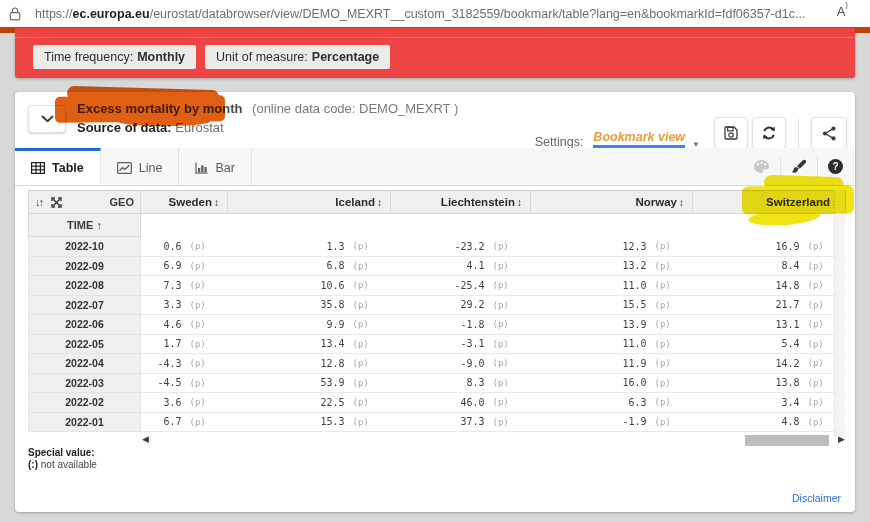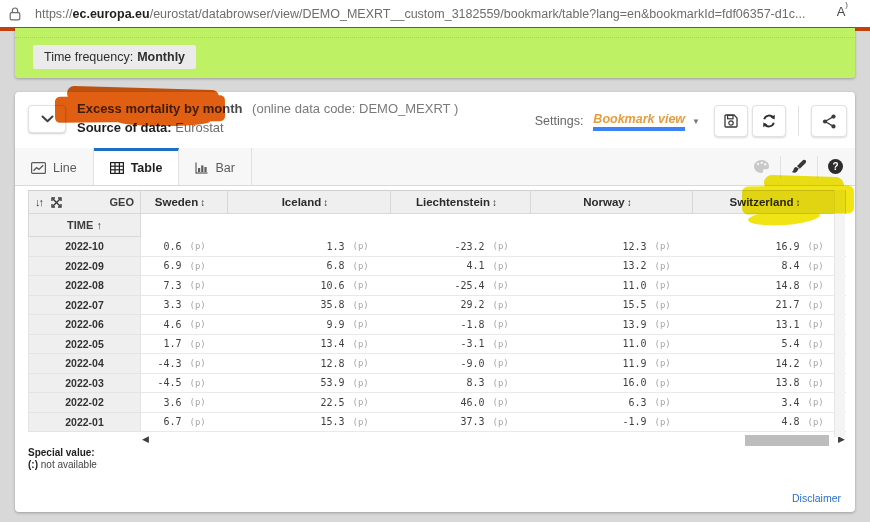--- a/index.html
+++ b/index.html
@@ -3,46 +3,46 @@
 <meta charset="utf-8">
 <style>
   html,body{margin:0;padding:0;}
   body{
     width:870px;height:522px;position:relative;overflow:hidden;
     background:#d8d8d8;font-family:"Liberation Sans",sans-serif;
     -webkit-font-smoothing:antialiased;
   }
   
   .browser-bar{position:absolute;left:0;top:0;width:870px;height:27px;background:#fff;
-    border-bottom:4px solid #c2410c;display:flex;align-items:center;}
+    border-bottom:6px solid #c2410c;display:flex;align-items:center;}
   .lock-wrap{margin-left:9px;display:flex;align-items:center;}
   .url-text{margin-left:14px;font-size:12.5px;color:#6d6d6d;white-space:nowrap;overflow:hidden;max-width:770px;}
   .url-text b{color:#1f1f1f;font-weight:700;}
   .read-aloud{position:absolute;right:22px;top:4px;font-size:13px;color:#4a4a4a;font-weight:400;}
   .read-aloud sup{font-size:8px;top:-4px;position:relative;}
   
-  .filter-card{position:absolute;left:15px;top:28px;width:840px;height:50px;background:#bef264;
+  .filter-card{position:absolute;left:15px;top:28px;width:840px;height:50px;background:#ef4444;
     border-radius:0 0 3px 3px;box-shadow:0 1px 3px rgba(0,0,0,.28);}
   .filter-card .dotted{position:absolute;left:0;top:9px;width:100%;border-top:1px dotted #b9b9b9;}
   .chips{position:absolute;left:18px;top:17px;display:flex;gap:9px;}
   .chip{background:#ebebeb;border-radius:2px;padding:5px 11px;font-size:12.5px;color:#2e2e2e;white-space:nowrap;}
   .chip b{font-weight:700;margin-left:4px;}
   
   .main-card{position:absolute;left:15px;top:92px;width:840px;height:420px;background:#fff;
     border-radius:4px;box-shadow:0 1px 3px rgba(0,0,0,.28);}
   
   .collapse-btn{position:absolute;left:13px;top:13px;width:36px;height:26px;background:#fff;
     border:1px solid #e1e1e1;border-radius:4px;box-shadow:0 1px 2px rgba(0,0,0,.18);
     display:flex;align-items:center;justify-content:center;cursor:pointer;}
   .title-line{position:absolute;left:62px;top:9px;font-size:13px;white-space:nowrap;}
   .ds-title{font-weight:700;color:#4a4a4a;}
   .ds-code{color:#7a7a7a;margin-left:6px;}
   .source-line{position:absolute;left:62px;top:28px;font-size:13px;color:#6e6e6e;}
   .source-line b{color:#1f1f1f;}
-  .settings{position:absolute;right:8px;top:13px;display:flex;align-items:center;height:32px;}
+  .settings{position:absolute;right:8px;top:25px;display:flex;align-items:flex-end;height:32px;}
   .settings-label{font-size:12.5px;color:#666;margin-right:10px;}
   .settings-value{font-size:12.5px;font-style:italic;font-weight:700;color:#e89c3f;
     border-bottom:4px solid #3b82f6;padding-bottom:1px;cursor:pointer;}
   .settings-caret{font-size:8px;color:#777;margin:0 10px 0 7px;cursor:pointer;}
   .icon-btn{width:32px;height:30px;background:#fff;border:1px solid #e2e2e2;border-radius:4px;
     box-shadow:0 1px 2px rgba(0,0,0,.15);display:flex;align-items:center;justify-content:center;
     margin-left:4px;cursor:pointer;}
   .settings-divider{width:1px;height:30px;background:#e0e0e0;margin:0 8px 0 12px;}
   .share-btn{width:34px;}
   
@@ -59,21 +59,21 @@
     font-weight:700;display:flex;align-items:center;justify-content:center;cursor:pointer;}
   
   .table-area{position:absolute;left:13px;top:98px;width:817px;}
   table.grid{border-collapse:collapse;table-layout:fixed;width:817px;}
   .grid th,.grid td{padding:0;margin:0;overflow:hidden;white-space:nowrap;}
   .hdr-row th{height:22px;background:#efefef;border:1px solid #d8d8d8;border-top:1px solid #cfcfcf;}
   .hdr-ctrl{display:flex;align-items:center;height:22px;padding:0 6px;}
   .sort-glyph{font-size:11px;color:#3a3a3a;font-weight:700;letter-spacing:-2px;cursor:pointer;}
   .expand-glyph{margin-left:9px;cursor:pointer;display:flex;}
   .geo-label{margin-left:auto;font-size:11px;font-weight:700;color:#3c3c3c;}
-  .col-hdr{font-size:11.5px;font-weight:700;color:#2c2c2c;padding-right:8px!important;cursor:pointer;}
+  .col-hdr{font-size:11.5px;font-weight:700;color:#2c2c2c;text-align:right;padding-right:8px!important;cursor:pointer;}
   .col-sort{font-weight:700;font-size:10px;margin-left:2px;}
   .time-row th{height:22px;background:#efefef;border:1px solid #d8d8d8;
     font-size:11px;font-weight:700;color:#3c3c3c;text-align:center;}
   .time-row td{border:none;background:#fff;}
   .data-row th{height:18.5px;background:#efefef;border:1px solid #e4e4e4;
     font-size:10.5px;font-weight:700;color:#333;text-align:center;}
   .data-row td{height:18.5px;border-bottom:1px solid #e9e9e9;background:#fff;}
   .cellwrap{display:flex;align-items:center;justify-content:flex-end;padding-right:8px;}
   .val{font-family:"DejaVu Sans Mono",monospace;font-size:10px;color:#3f3f3f;text-align:right;}
   .flag{font-family:"DejaVu Sans Mono",monospace;font-size:9px;color:#a6a6a6;width:30px;text-align:left;margin-left:8px;}
@@ -110,20 +110,21 @@
       </svg>
   </span>
   <span class="url-text"><span>https://</span><b>ec.europa.eu</b><span>/eurostat/databrowser/view/DEMO_MEXRT__custom_3182559/bookmark/table?lang=en&amp;bookmarkId=fdf06357-d1c...</span></span>
   <span class="read-aloud"><span>A</span><sup>)</sup></span>
 </div>
 
 <div class="filter-card">
   <div class="dotted"></div>
   <div class="chips">
     <span class="chip"><span>Time frequency:</span><b>Monthly</b></span>
+    <span class="chip"><span>Unit of measure:</span><b>Percentage</b></span>
   </div>
 </div>
 
 <div class="main-card">
 
   <div class="collapse-btn">
     <svg width="13" height="8" viewBox="0 0 13 8">
         <polyline points="1.5,1.5 6.5,6.2 11.5,1.5" fill="none" stroke="#3f3f3f" stroke-width="2" stroke-linecap="round" stroke-linejoin="round"></polyline>
       </svg>
   </div>
@@ -161,36 +162,36 @@
           <circle cx="11.5" cy="2.6" r="2.1" fill="#3c3c3c"></circle>
           <circle cx="3" cy="7.5" r="2.1" fill="#3c3c3c"></circle>
           <circle cx="11.5" cy="12.4" r="2.1" fill="#3c3c3c"></circle>
           <line x1="3" y1="7.5" x2="11.5" y2="2.6" stroke="#3c3c3c" stroke-width="1.4"></line>
           <line x1="3" y1="7.5" x2="11.5" y2="12.4" stroke="#3c3c3c" stroke-width="1.4"></line>
         </svg>
     </span>
   </div>
 
   <div class="tabs-row">
-    <div class="tab">
-      <svg width="15" height="12" viewBox="0 0 15 12">
-          <rect x="0.6" y="0.6" width="13.8" height="10.8" rx="1" fill="none" stroke="#5b5b5b" stroke-width="1.2"></rect>
-          <polyline points="2.5,8.8 5.5,5.6 8,7.4 12.2,3.2" fill="none" stroke="#5b5b5b" stroke-width="1.4"></polyline>
-        </svg>
-      <span>Line</span>
-    </div>
     <div class="tab active">
       <svg width="14" height="12" viewBox="0 0 14 12">
           <rect x="0.6" y="0.6" width="12.8" height="10.8" fill="none" stroke="#1f1f1f" stroke-width="1.2"></rect>
           <line x1="0.6" y1="4.2" x2="13.4" y2="4.2" stroke="#1f1f1f" stroke-width="1.2"></line>
           <line x1="0.6" y1="7.8" x2="13.4" y2="7.8" stroke="#1f1f1f" stroke-width="1.2"></line>
           <line x1="5" y1="0.6" x2="5" y2="11.4" stroke="#1f1f1f" stroke-width="1.2"></line>
           <line x1="9.4" y1="0.6" x2="9.4" y2="11.4" stroke="#1f1f1f" stroke-width="1.2"></line>
         </svg>
       <span>Table</span>
+    </div>
+    <div class="tab">
+      <svg width="15" height="12" viewBox="0 0 15 12">
+          <rect x="0.6" y="0.6" width="13.8" height="10.8" rx="1" fill="none" stroke="#5b5b5b" stroke-width="1.2"></rect>
+          <polyline points="2.5,8.8 5.5,5.6 8,7.4 12.2,3.2" fill="none" stroke="#5b5b5b" stroke-width="1.4"></polyline>
+        </svg>
+      <span>Line</span>
     </div>
     <div class="tab">
       <svg width="13" height="12" viewBox="0 0 13 12">
           <line x1="1" y1="0.5" x2="1" y2="11.5" stroke="#5b5b5b" stroke-width="1.2"></line>
           <line x1="1" y1="11" x2="12.5" y2="11" stroke="#5b5b5b" stroke-width="1.2"></line>
           <rect x="3" y="6" width="2.2" height="4" fill="#5b5b5b"></rect>
           <rect x="6.2" y="3.4" width="2.2" height="6.6" fill="#5b5b5b"></rect>
           <rect x="9.4" y="5" width="2.2" height="5" fill="#5b5b5b"></rect>
         </svg>
       <span>Bar</span>

